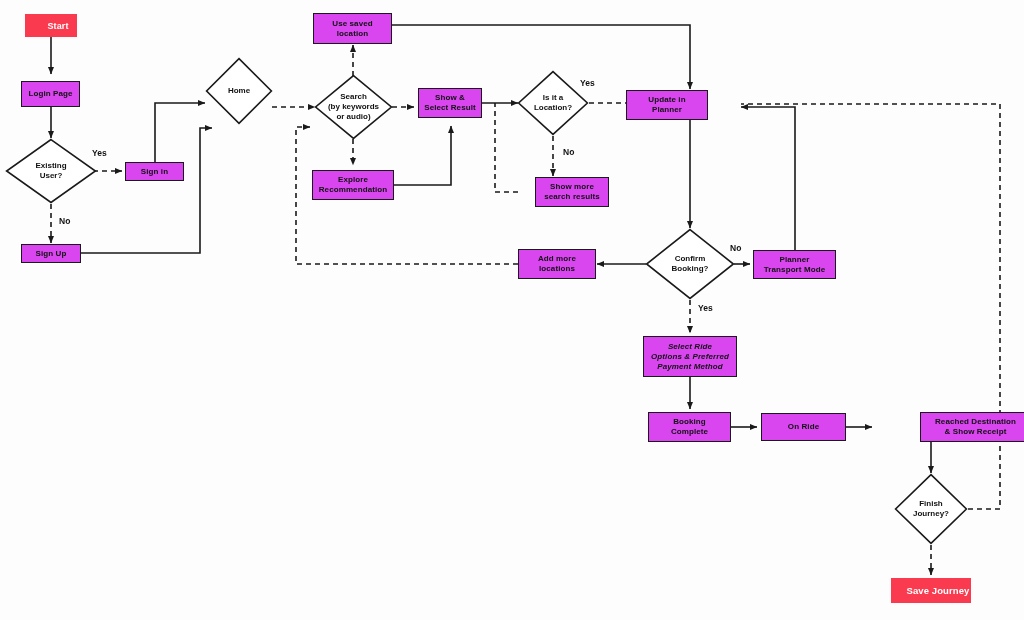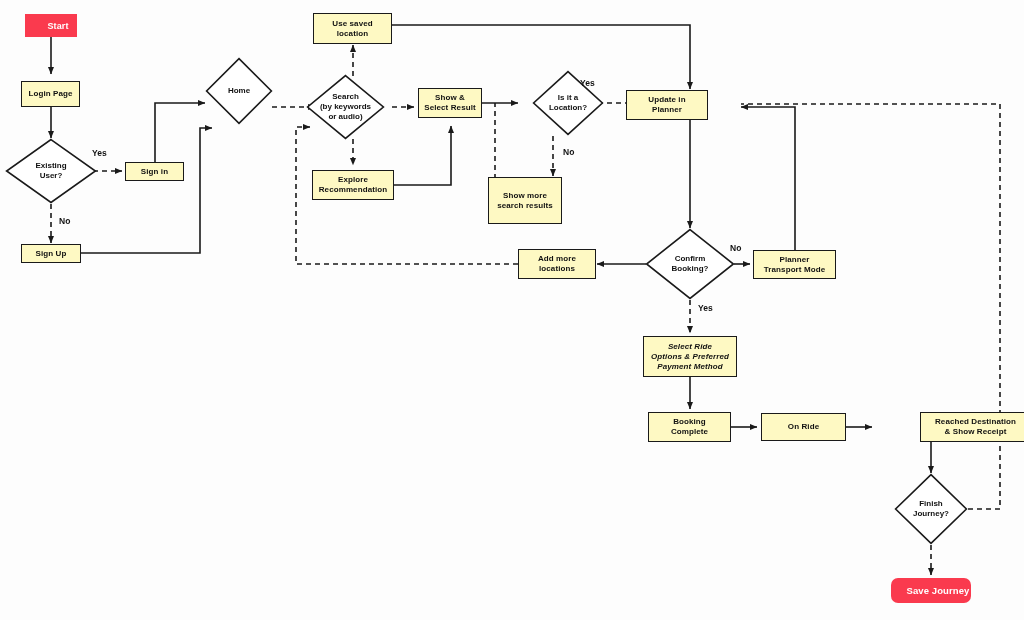--- a/index.html
+++ b/index.html
@@ -37,32 +37,31 @@
     text-align: center;
     font-family: "Liberation Sans", sans-serif;
     font-weight: bold;
     font-size: 8px;
     line-height: 10px;
     color: #111111;
     letter-spacing: 0.1px;
   }
   .node.process {
     border: 1.6px solid #1a1a1a;
-    background: #fef9c3;
+    background: #d946ef;
   }
   .node.terminator {
     background: #fa3a4e;
     color: #ffffff;
     border: none;
     font-size: 9px;
     padding-left: 14px;
   }
   .node.terminator.big {
     font-size: 9.5px;
-    border-radius: 7px;
   }
   .diamond-wrap {
     position: absolute;
   }
   .diamond-wrap .dshape {
     position: absolute;
     left: 0;
     top: 0;
     width: 100%;
     height: 100%;
@@ -191,21 +190,21 @@
     <span>Sign Up</span>
   </div>
 
   <div class="diamond-wrap" style="left:205px; top:57px; width:68px; height:68px;">
     <svg class="dshape" viewBox="0 0 68 68">
       <polygon points="34,1.6 66.4,34 34,66.4 1.6,34" fill="#ffffff" stroke="#1a1a1a" stroke-width="1.6"></polygon>
     </svg>
     <div class="dlabel">Home</div>
   </div>
 
-  <div class="diamond-wrap" style="left:306px; top:74px; width:79px; height:66px;">
+  <div class="diamond-wrap" style="left:314px; top:74px; width:79px; height:66px;">
     <svg class="dshape" viewBox="0 0 79 66">
       <polygon points="39.5,1.6 77.4,33 39.5,64.4 1.6,33" fill="#ffffff" stroke="#1a1a1a" stroke-width="1.6"></polygon>
     </svg>
     <div class="dlabel">
       <div>
         <div>Search</div>
         <div>(by keywords</div>
         <div>or audio)</div>
       </div>
     </div>
@@ -219,33 +218,33 @@
   <div class="node process" style="left:312px; top:170px; width:82px; height:30px; flex-direction:column;">
     <span>Explore</span>
     <span>Recommendation</span>
   </div>
 
   <div class="node process" style="left:418px; top:88px; width:64px; height:30px; flex-direction:column;">
     <span>Show &amp;</span>
     <span>Select Result</span>
   </div>
 
-  <div class="diamond-wrap" style="left:532px; top:70px; width:72px; height:66px;">
+  <div class="diamond-wrap" style="left:517px; top:70px; width:72px; height:66px;">
     <svg class="dshape" viewBox="0 0 72 66">
       <polygon points="36,1.6 70.4,33 36,64.4 1.6,33" fill="#ffffff" stroke="#1a1a1a" stroke-width="1.6"></polygon>
     </svg>
     <div class="dlabel">
       <div>
         <div>Is it a</div>
         <div>Location?</div>
       </div>
     </div>
   </div>
 
-  <div class="node process" style="left:488px; top:177px; width:74px; height:47px; flex-direction:column;">
+  <div class="node process" style="left:535px; top:177px; width:74px; height:30px; flex-direction:column;">
     <span>Show more</span>
     <span>search results</span>
   </div>
 
   <div class="node process" style="left:626px; top:90px; width:82px; height:30px; flex-direction:column;">
     <span>Update in</span>
     <span>Planner</span>
   </div>
 
   <div class="diamond-wrap" style="left:645px; top:228px; width:90px; height:72px;">

